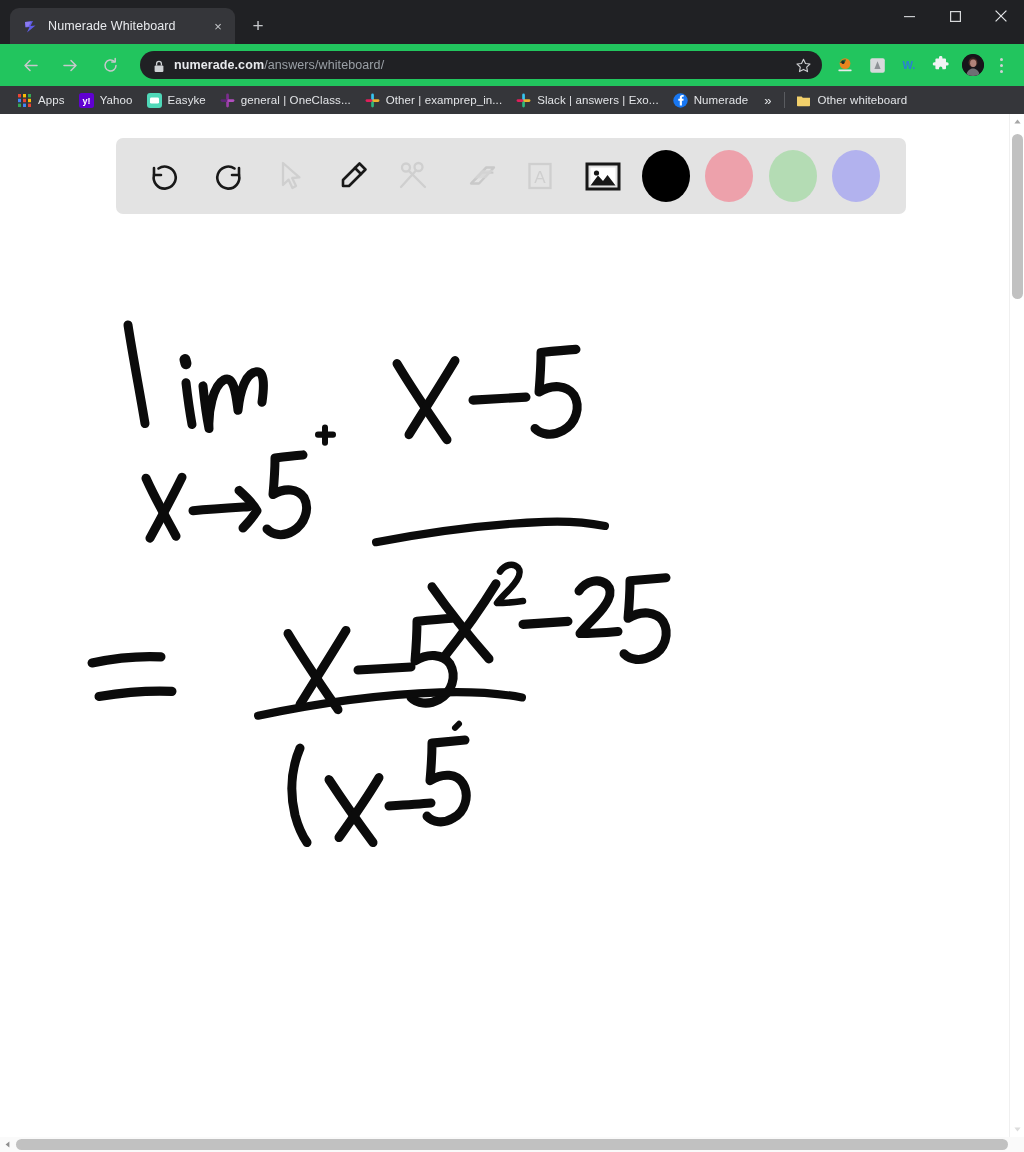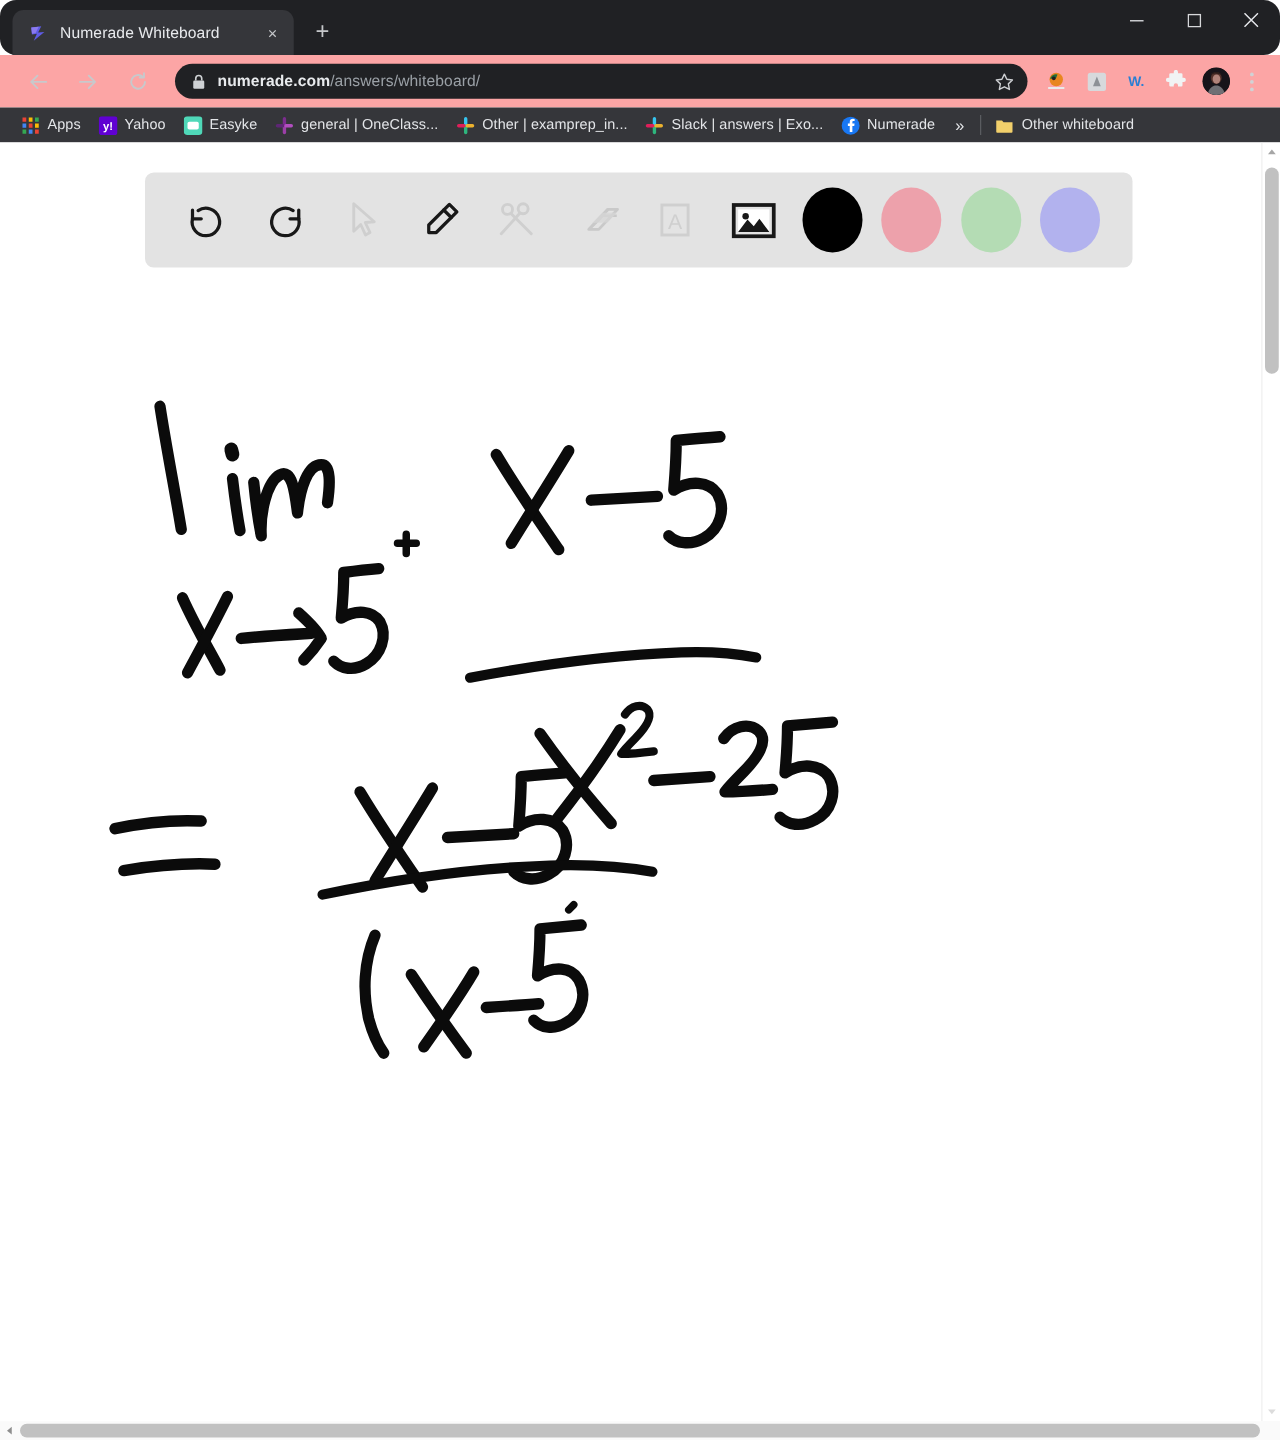--- a/index.html
+++ b/index.html
@@ -9,21 +9,21 @@
     background:#ffffff;
     -webkit-font-smoothing:antialiased;
   }
 
   
   .browser { width:1024px; height:1152px; position:relative; display:flex; flex-direction:column; }
 
   
   .tabstrip {
     height:44px; background:#202124; position:relative;
-    display:flex; align-items:flex-end; padding-left:10px;border-radius:13px;
+    display:flex; align-items:flex-end; padding-left:10px;
   }
   .tab {
     height:36px; width:225px; background:#35363a; border-radius:9px 9px 0 0;
     display:flex; align-items:center; padding:0 8px 0 12px; gap:9px;
     position:relative;
   }
   .tab-favicon { width:17px; height:17px; flex:0 0 17px; position:relative; }
   .tab-title {
     flex:1 1 auto; color:#e8eaed; font-size:12.5px; white-space:nowrap;
     overflow:hidden; text-overflow:ellipsis; letter-spacing:.1px;
@@ -37,21 +37,21 @@
     width:28px; height:28px; margin:0 0 4px 9px; color:#c5c7ca;
     display:flex; align-items:center; justify-content:center;
     font-size:19px; font-weight:300; border-radius:50%;
   }
   .wincontrols { position:absolute; right:0; top:0; height:44px; display:flex; }
   .wc { width:46px; height:32px; display:flex; align-items:center; justify-content:center; color:#d6d8da; }
   .wc svg { display:block; }
 
   
   .navbar {
-    height:42px; background:#fca5a5; display:flex; align-items:center;
+    height:42px; background:#22c55e; display:flex; align-items:center;
     padding:0 8px 0 6px; gap:0;
   }
   .navbtn {
     width:32px; height:32px; border-radius:50%; margin:0 4px;
     display:flex; align-items:center; justify-content:center; color:#c7c9cc;
   }
   .navbtn.first { margin-left:8px; }
   .omnibox {
     flex:1 1 auto; height:28px; background:#202124; border-radius:14px;
     display:flex; align-items:center; padding:0 8px 0 13px; gap:9px;

